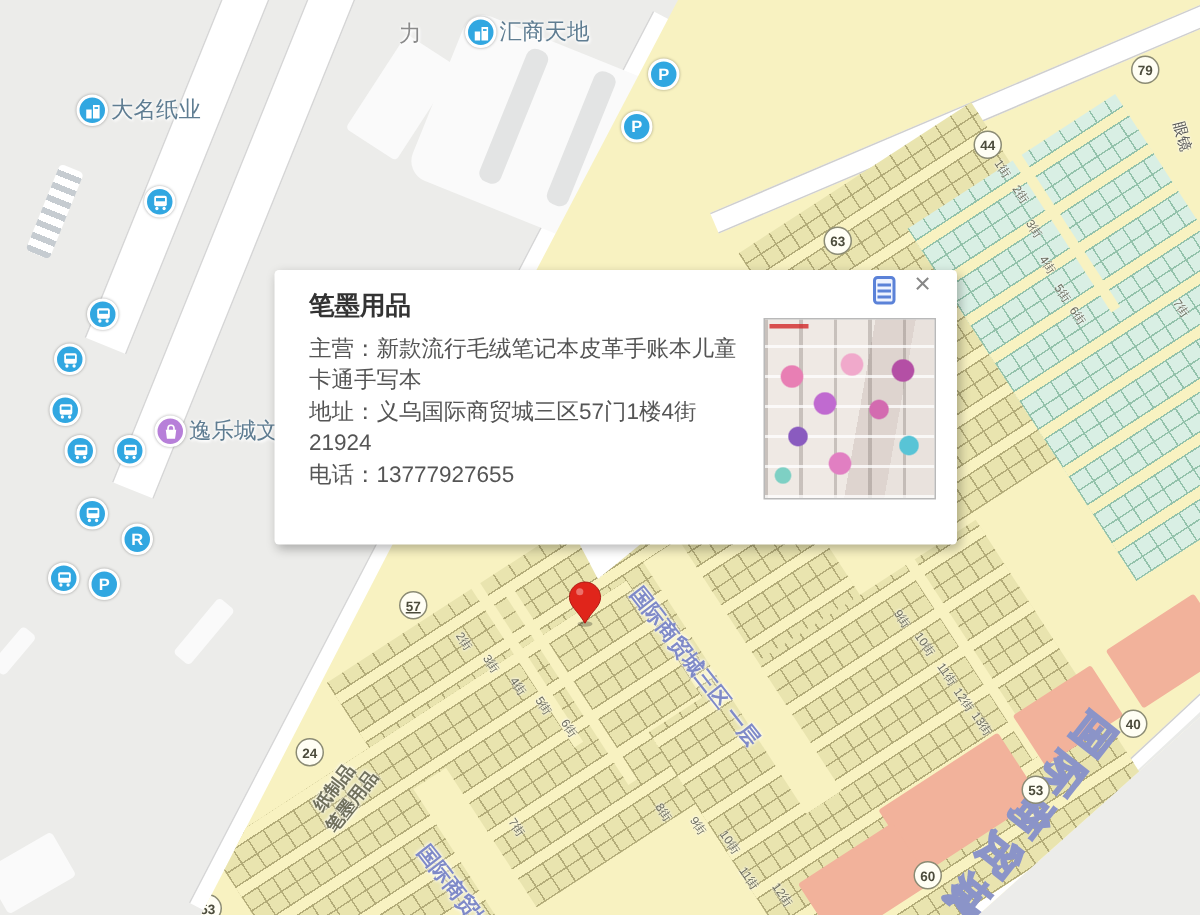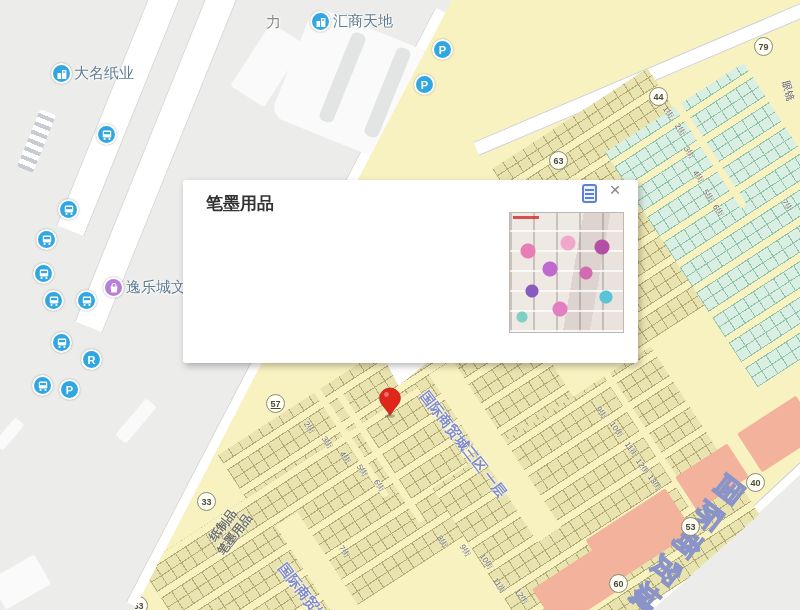--- a/index.html
+++ b/index.html
@@ -145,21 +145,21 @@
   <div class="street" style="left:478px;top:556px;transform:rotate(55deg);">10街</div>
   <div class="street" style="left:491px;top:580px;transform:rotate(55deg);">11街</div>
   <div class="street" style="left:513px;top:591px;transform:rotate(55deg);">12街</div>
   <div class="street" style="left:595px;top:407px;transform:rotate(55deg);">9街</div>
   <div class="street" style="left:608px;top:424px;transform:rotate(55deg);">10街</div>
   <div class="street" style="left:623px;top:444px;transform:rotate(55deg);">11街</div>
   <div class="street" style="left:634px;top:461px;transform:rotate(55deg);">12街</div>
   <div class="street" style="left:646px;top:477px;transform:rotate(55deg);">13街</div>
 
   <div class="gate" style="left:129px;top:596px;">53</div>
-  <div class="gate" style="left:197px;top:492px;">33</div>
+  <div class="gate" style="left:197px;top:492px;">24</div>
   <div class="gate" style="left:266px;top:394px;text-decoration:underline;">57</div>
   <div class="gate" style="left:609px;top:574px;">60</div>
   <div class="gate" style="left:681px;top:517px;">53</div>
   <div class="gate" style="left:549px;top:151px;">63</div>
   <div class="gate" style="left:746px;top:473px;">40</div>
   <div class="gate" style="left:649px;top:87px;">44</div>
   <div class="gate" style="left:754px;top:37px;">79</div>
 </div>
 
 <div class="poi-label" style="left:51px;top:63px;">
@@ -268,20 +268,23 @@
     <ellipse cx="12" cy="29" rx="5" ry="1.8" fill="rgba(0,0,0,.25)"></ellipse>
     <path d="M12 1C6.2 1 1.6 5.6 1.6 11.3 1.6 17 7 20 12 28.5 17 20 22.4 17 22.4 11.3 22.4 5.6 17.8 1 12 1Z" fill="#e0251b" stroke="#a81410" stroke-width="0.6"></path>
     <circle cx="8.5" cy="7.5" r="2.4" fill="rgba(255,255,255,.35)"></circle>
   </svg>
 </div>
 
 <div id="popup-tail"></div>
 <div id="popup">
   <div class="pp-title">笔墨用品</div>
   <div class="pp-body">
+    <p>主营：新款流行毛绒笔记本皮革手账本儿童卡通手写本</p>
+    <p>地址：义乌国际商贸城三区57门1楼4街21924</p>
+    <p>电话：13777927655</p>
   </div>
   <div class="pp-photo">
     <span class="wm"></span>
   </div>
 </div>
 <div class="pp-phone">
   <i style="top:3px;"></i>
     <i style="top:7px;"></i>
     <i style="top:11px;height:1.5px;"></i>
 </div>

